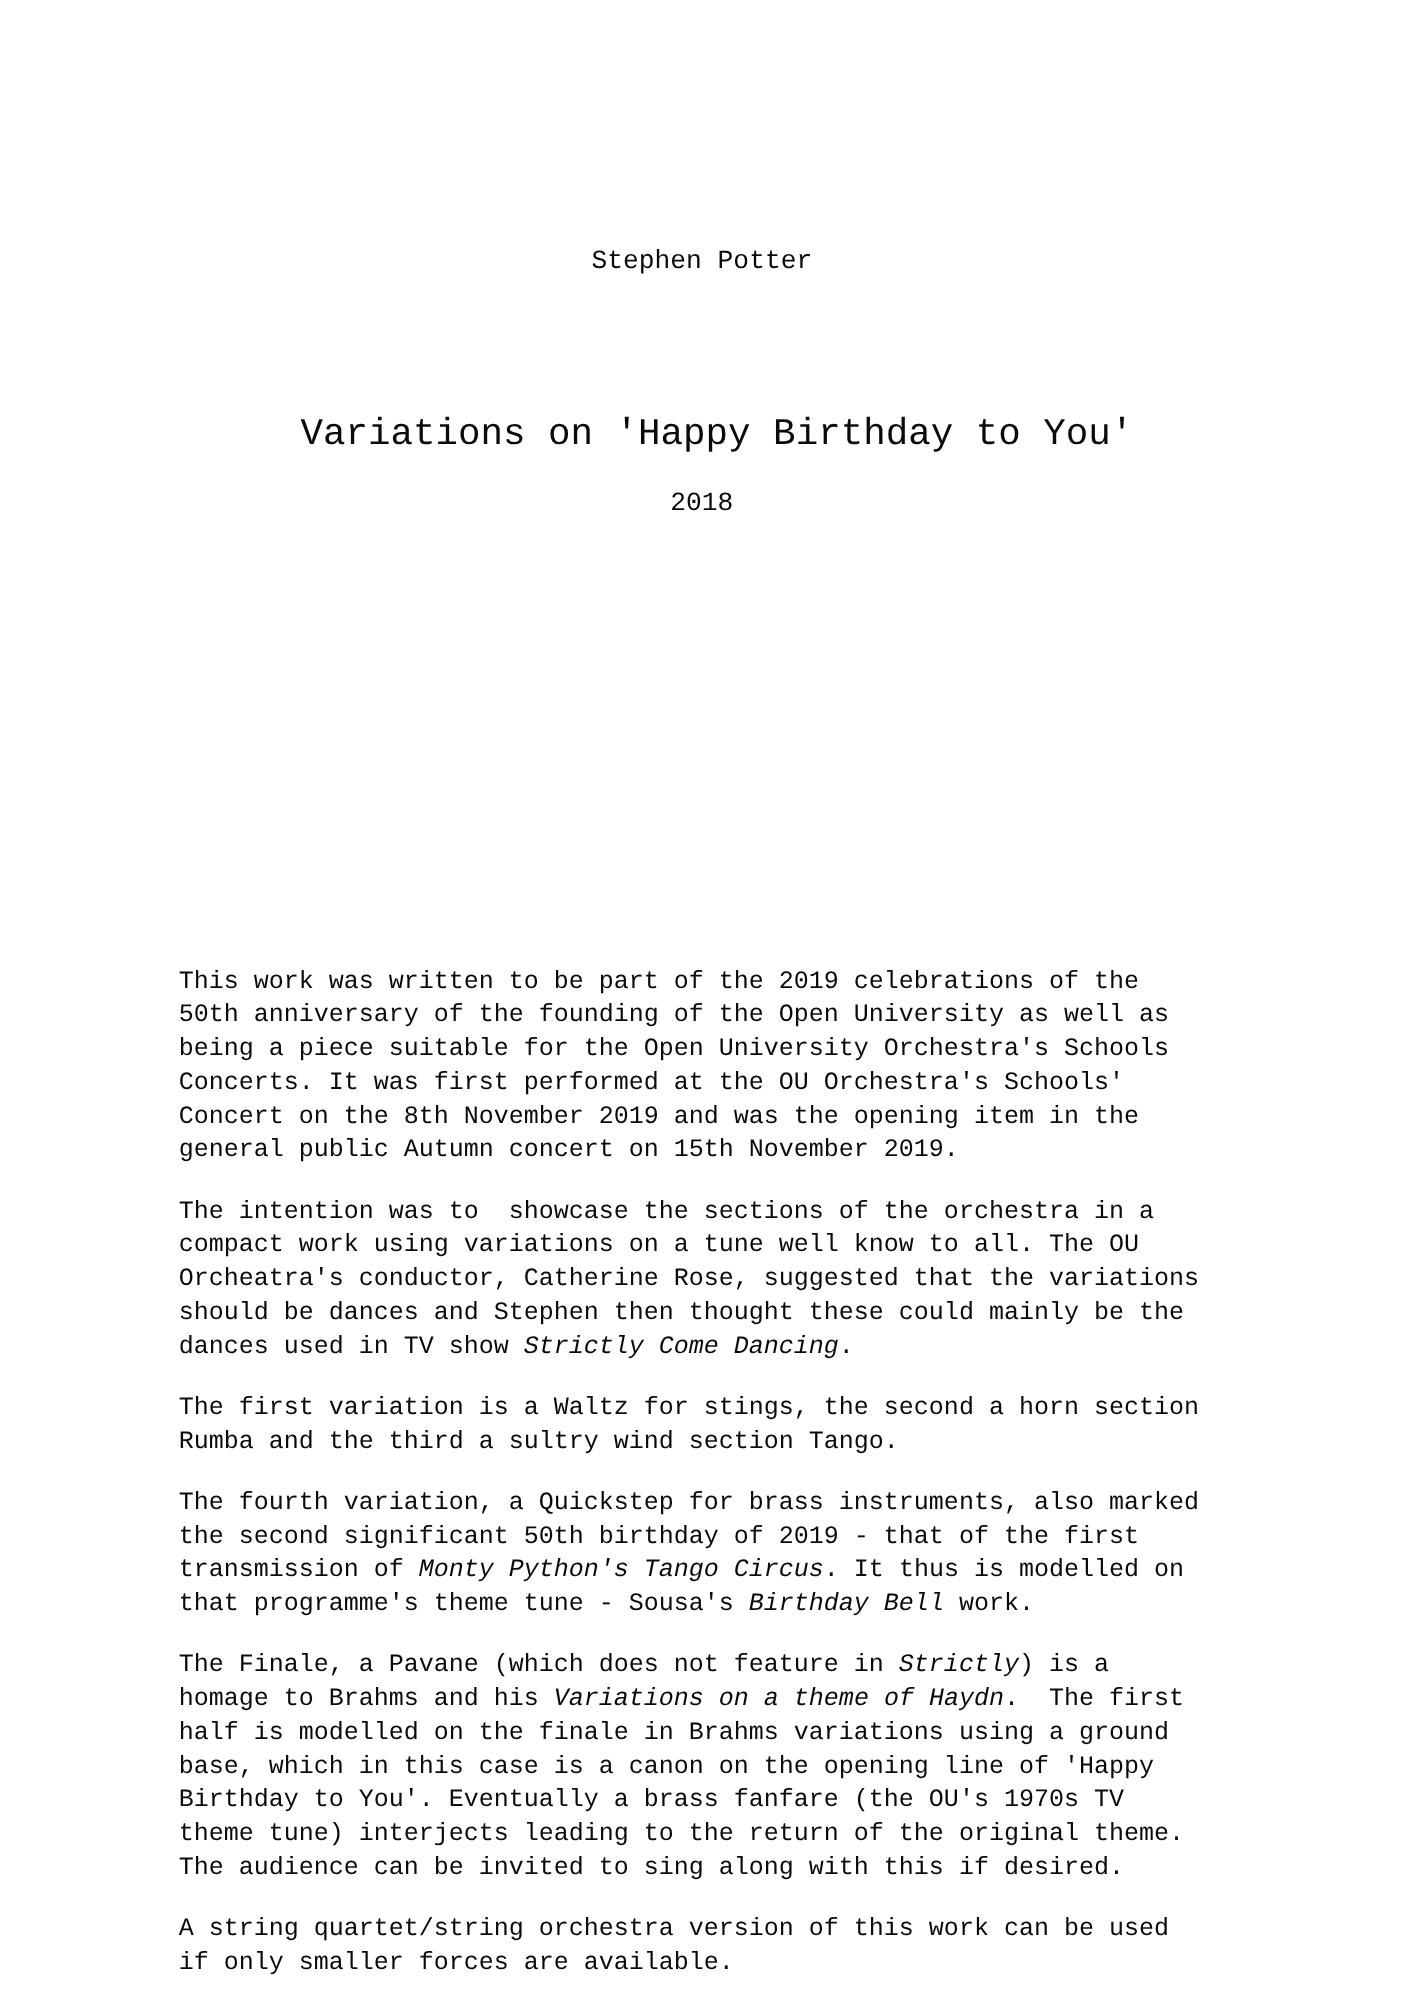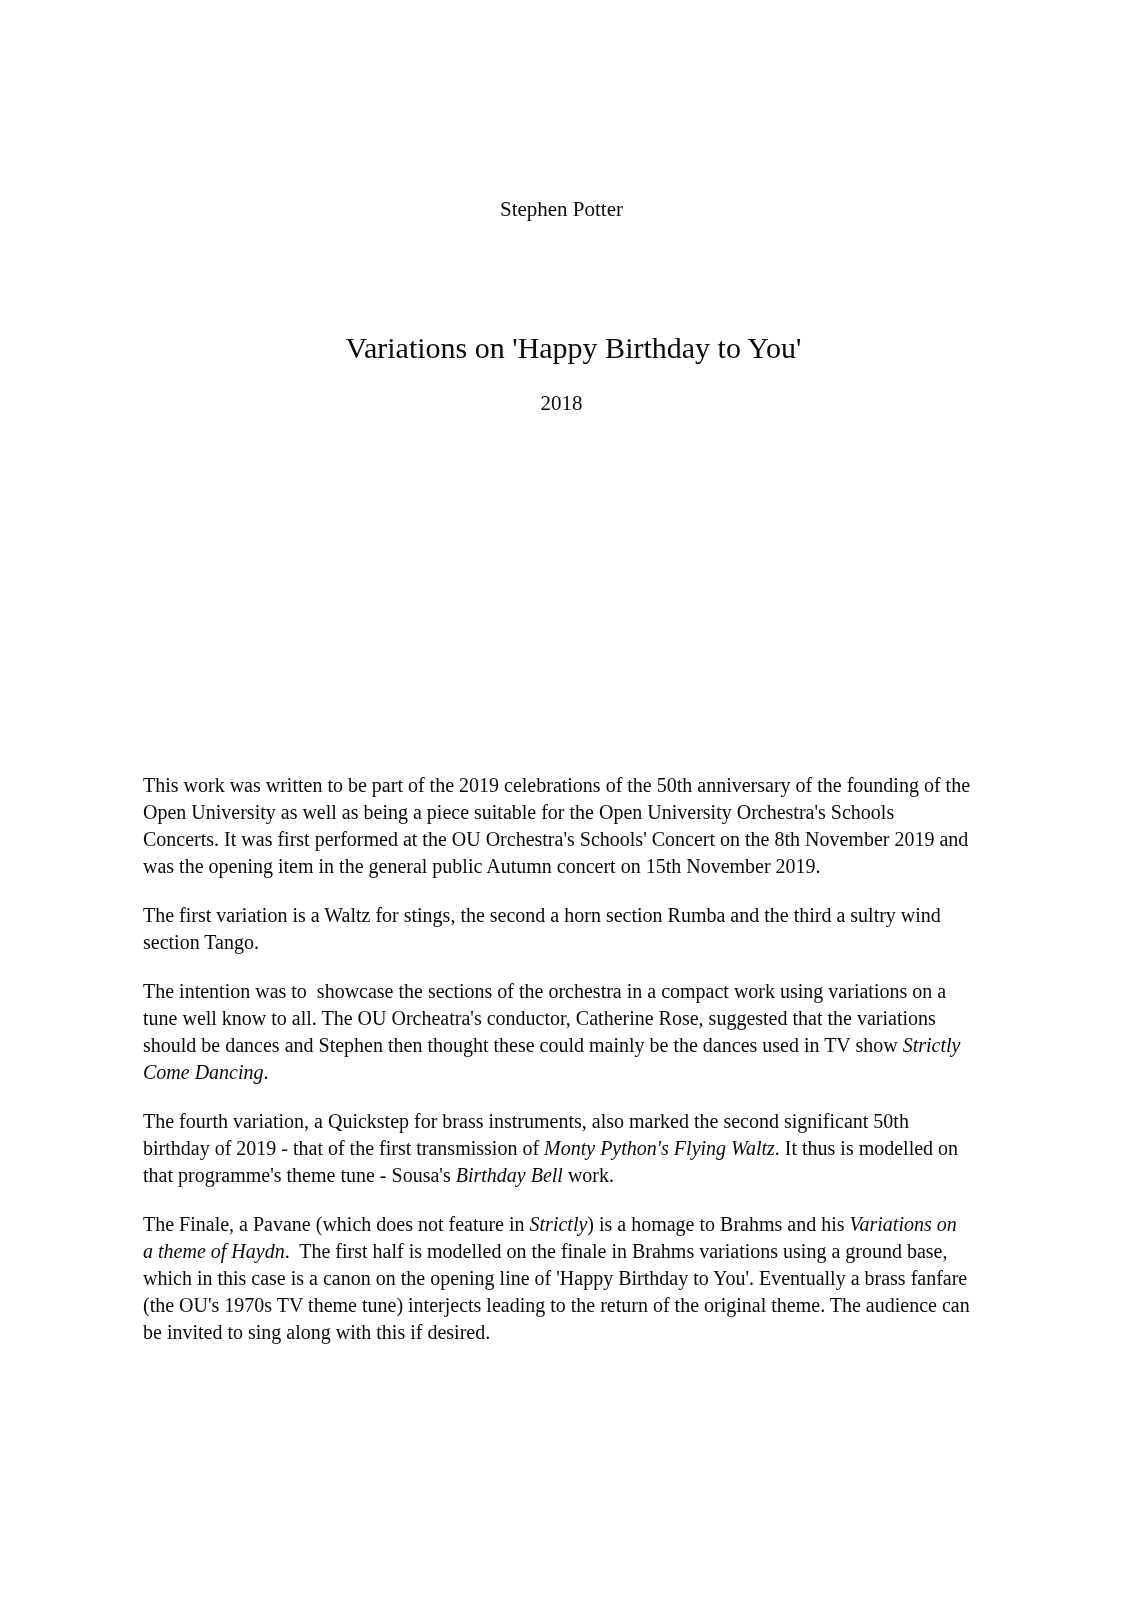--- a/index.html
+++ b/index.html
@@ -6,21 +6,21 @@
     margin: 0;
     padding: 0;
     background: #ffffff;
   }
   .page {
     position: relative;
     width: 1123px;
     height: 1600px;
     background: #ffffff;
     color: #0a0a0a;
-    font-family: Liberation Serif, serif;
+    font-family: Liberation Mono, monospace;
     overflow: hidden;
   }
   .author {
     position: absolute;
     top: 197px;
     left: 0;
     width: 100%;
     text-align: center;
     font-size: 21px;
     line-height: 1.2;
@@ -66,18 +66,19 @@
 
 <div class="page">
   <div class="author">Stephen Potter</div>
 
   <h1 class="doc-title">Variations on 'Happy Birthday to You'</h1>
 
   <div class="year">2018</div>
 
   <div class="body-text">
       <p><span>This work was written to be part of the 2019 celebrations of the 50th anniversary of the founding of the Open University as well as being a piece suitable for the Open University Orchestra's Schools Concerts. It was first performed at the OU Orchestra's Schools' Concert on the 8th November 2019 and was the opening item in the general public Autumn concert on 15th November 2019.</span></p>
+      <p><span>The intention was to  showcase the sections of the orchestra in a compact work using variations on a tune well know to all. The OU Orcheatra's conductor, Catherine Rose, suggested that the variations should be dances and Stephen then thought these could mainly be the dances used in TV show </span><em>Strictly Come Dancing</em><span>.</span></p>
       <p><span>The first variation is a Waltz for stings, the second a horn section Rumba and the third a sultry wind section Tango.</span></p>
-      <p><span>The intention was to  showcase the sections of the orchestra in a compact work using variations on a tune well know to all. The OU Orcheatra's conductor, Catherine Rose, suggested that the variations should be dances and Stephen then thought these could mainly be the dances used in TV show </span><em>Strictly Come Dancing</em><span>.</span></p>
-      <p><span>The fourth variation, a Quickstep for brass instruments, also marked the second significant 50th birthday of 2019 - that of the first transmission of </span><em>Monty Python's Flying Waltz</em><span>. It thus is modelled on that programme's theme tune - Sousa's </span><em>Birthday Bell</em><span> work.</span></p>
+      <p><span>The fourth variation, a Quickstep for brass instruments, also marked the second significant 50th birthday of 2019 - that of the first transmission of </span><em>Monty Python's Tango Circus</em><span>. It thus is modelled on that programme's theme tune - Sousa's </span><em>Birthday Bell</em><span> work.</span></p>
       <p><span>The Finale, a Pavane (which does not feature in </span><em>Strictly</em><span>) is a homage to Brahms and his </span><em>Variations on a theme of Haydn</em><span>.  The first half is modelled on the finale in Brahms variations using a ground base, which in this case is a canon on the opening line of 'Happy Birthday to You'. Eventually a brass fanfare (the OU's 1970s TV theme tune) interjects leading to the return of the original theme. The audience can be invited to sing along with this if desired.</span></p>
+      <p><span>A string quartet/string orchestra version of this work can be used if only smaller forces are available.</span></p>
     </div>
 </div>
 
 </body></html>

